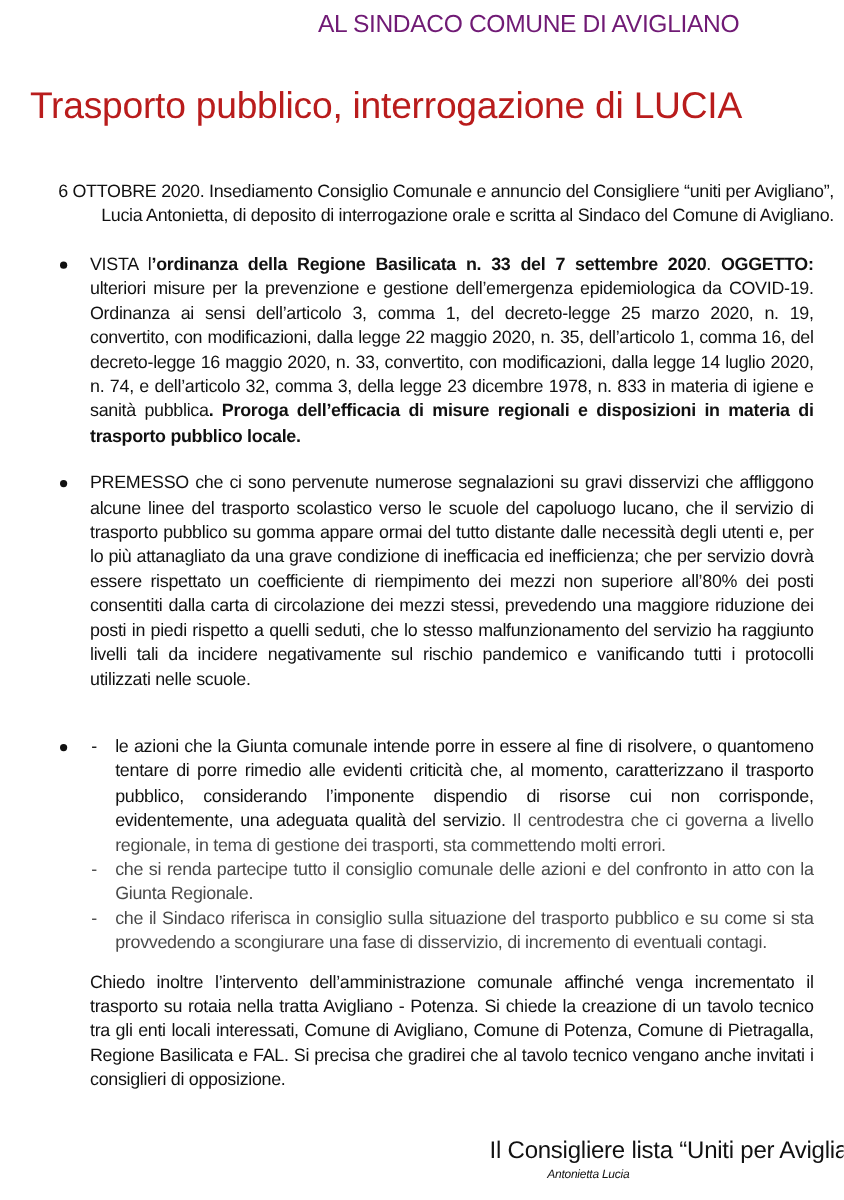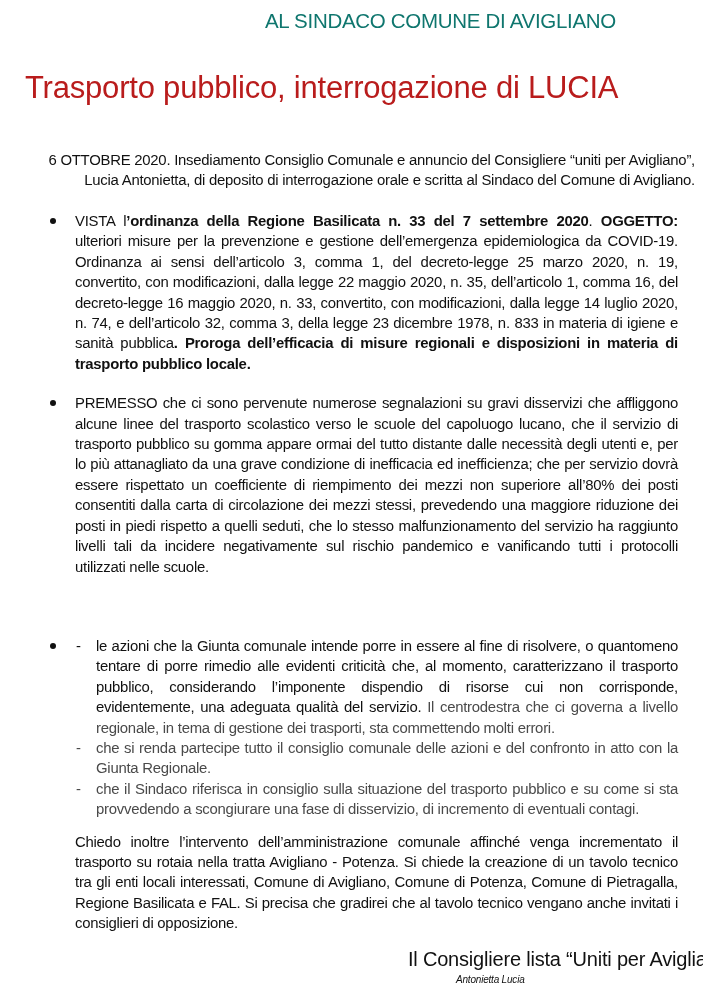--- a/index.html
+++ b/index.html
@@ -15,21 +15,21 @@
       font-family: "Liberation Sans", "DejaVu Sans", sans-serif;
       color: #111111;
     }
     .addressee {
       position: absolute;
       left: 265px;
       top: 9px;
       font-size: 20.5px;
       letter-spacing: -0.3px;
       white-space: nowrap;
-      color: #0f766e;
+      color: #701a75;
     }
     .title {
       position: absolute;
       left: 25px;
       top: 70px;
       font-size: 31px;
       letter-spacing: -0.2px;
       white-space: nowrap;
       color: #b91c1c;
     }
@@ -62,21 +62,21 @@
     .bullet-dot {
       position: absolute;
       left: 50px;
       top: 7px;
       width: 6px;
       height: 6px;
       border-radius: 50%;
       background: #111;
     }
     .b1 { margin-bottom: 19px; }
-    .b2 { margin-bottom: 59px; }
+    .b2 { margin-bottom: 36px; }
     .sub-list {
       margin: 0;
       padding: 0;
       list-style: none;
     }
     .sub-item {
       position: relative;
       padding-left: 0;
       text-align: justify;
     }

